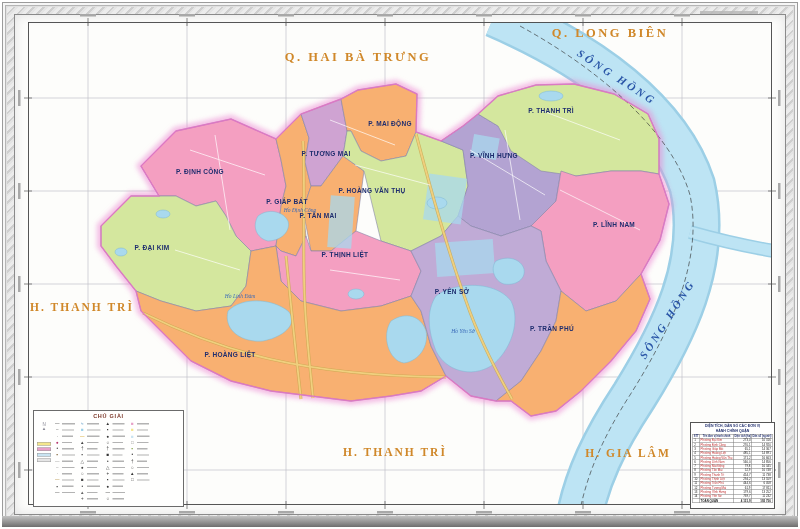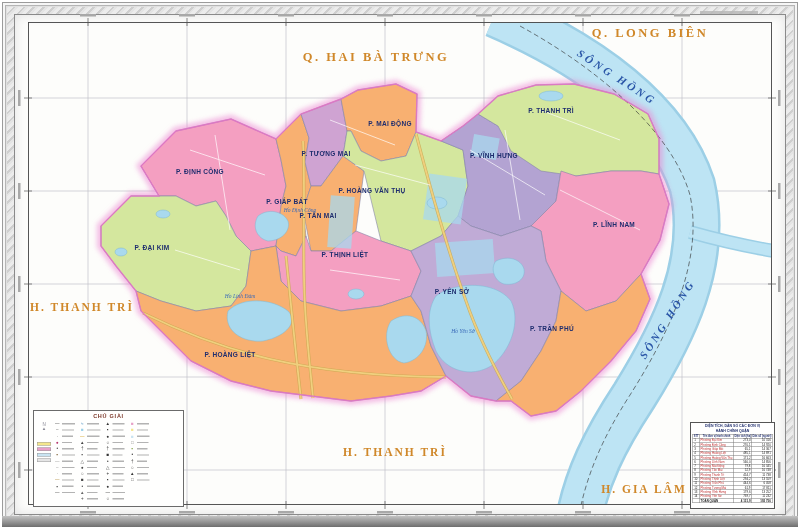--- a/index.html
+++ b/index.html
@@ -236,25 +236,25 @@
       <text x="230" y="357">P. HOÀNG LIỆT</text>
     </g>
 
     <g font-family="Liberation Serif, DejaVu Serif, serif" font-style="italic" font-size="5.5" text-anchor="middle" fill="#3a6ab8">
       <text x="240" y="298">Hồ Linh Đàm</text>
       <text x="300" y="212">Hồ Định Công</text>
       <text x="463" y="333">Hồ Yên Sở</text>
     </g>
   </svg>
 
-  <div class="dlabel" style="left:376px;top:57px;">Q. HAI BÀ TRƯNG</div>
-  <div class="dlabel" style="left:610px;top:33px;margin-left:40px;">Q. LONG BIÊN</div>
+  <div class="dlabel" style="left:358px;top:57px;">Q. HAI BÀ TRƯNG</div>
+  <div class="dlabel" style="left:610px;top:33px;">Q. LONG BIÊN</div>
   <div class="dlabel small" style="left:82px;top:307px;">H. THANH TRÌ</div>
   <div class="dlabel small" style="left:395px;top:452px;">H. THANH TRÌ</div>
-  <div class="dlabel small" style="left:644px;top:453px;margin-top:36px;">H. GIA LÂM</div>
+  <div class="dlabel small" style="left:628px;top:453px;">H. GIA LÂM</div>
 
   <div class="rlabel" style="left:617px;top:77px;transform:translate(-50%,-50%) rotate(33deg);">SÔNG  HỒNG</div>
   <div class="rlabel" style="left:667px;top:319px;transform:translate(-50%,-50%) rotate(-57deg);">SÔNG  HỒNG</div>
 
   <div class="legend">
     <div class="legend-inner">
       <div class="legend-title">CHÚ GIẢI</div>
       <div class="compass">N<br>▲</div>
       <div class="cswatches">
         <div style="background:#f4e68c"></div>

